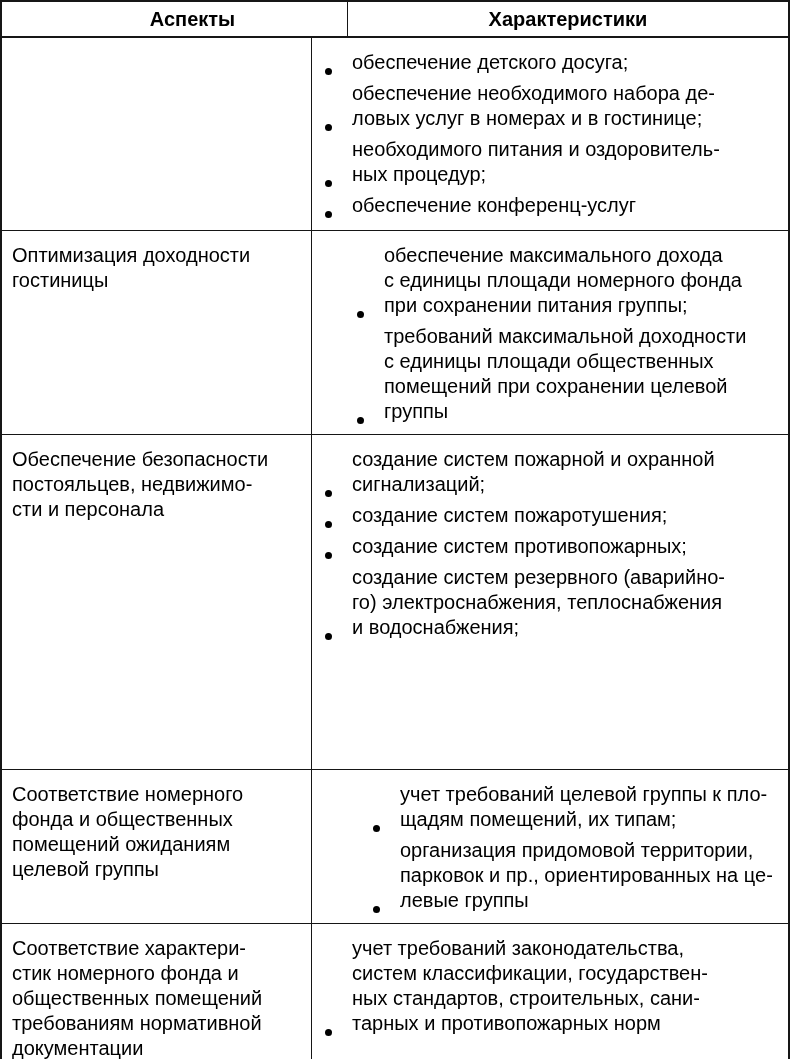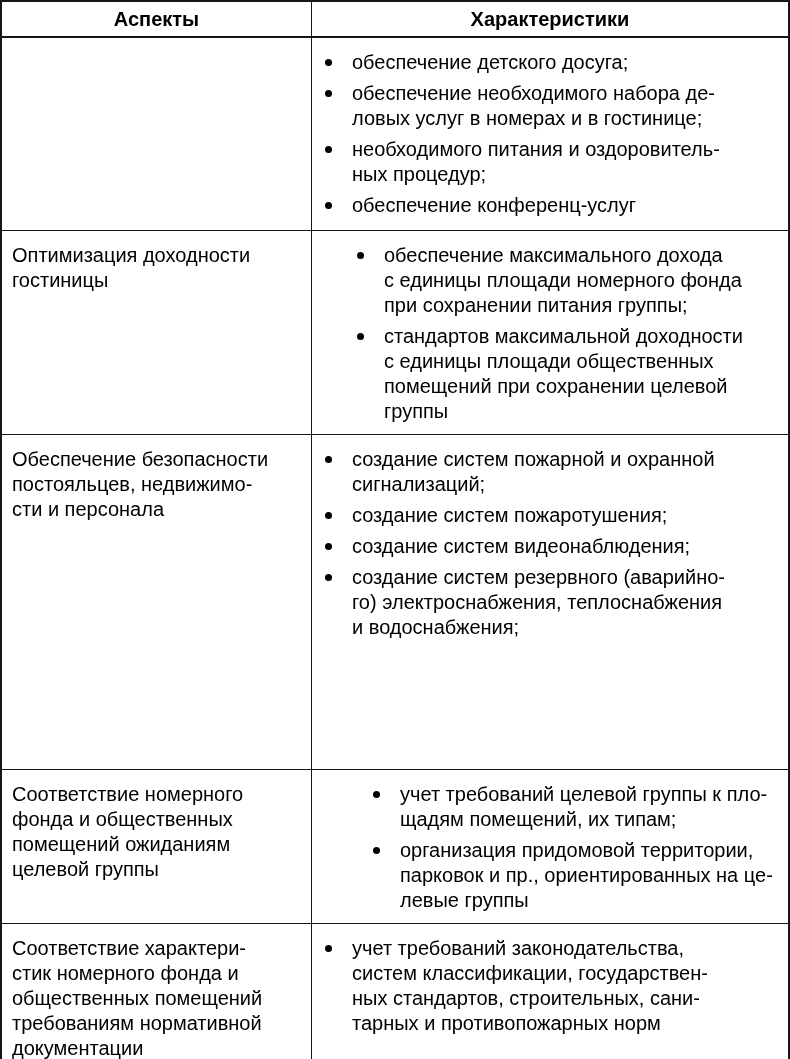--- a/index.html
+++ b/index.html
@@ -24,20 +24,21 @@
     box-sizing: border-box;
     display: grid;
     grid-template-columns: 310px 1fr;
   }
   .trow + .trow {
     border-top: 1.6px solid #161616;
   }
   .trow.thead {
     border-bottom: 2.5px solid #161616;
     min-height: 36px;
+    padding-left: 36px;
   }
   .trow.thead + .trow {
     border-top: none;
   }
   .cell {
     box-sizing: border-box;
   }
   .cell-left {
     border-right: 1.6px solid #161616;
   }
@@ -55,21 +56,21 @@
   .aspect-text {
     font-size: 20px;
     line-height: 25px;
     white-space: pre-line;
   }
   .char-cell {
     padding: 12px 6px 10px 0;
   }
   .bullet-item {
     display: flex;
-    align-items: flex-start;
+    align-items: flex-end;
     margin-bottom: 6px;
   }
   .bullet-item:last-child {
     margin-bottom: 0;
   }
   .dot {
     flex: 0 0 auto;
     width: 7px;
     height: 7px;
     border-radius: 50%;
@@ -133,21 +134,21 @@
     </div>
     <div class="cell char-cell">
       <div class="bullet-item">
         <span class="dot"></span>
         <span class="bullet-text">обеспечение максимального дохода
 с единицы площади номерного фонда
 при сохранении питания группы;</span>
       </div>
       <div class="bullet-item">
         <span class="dot"></span>
-        <span class="bullet-text">стандартов максимальной доходности
+        <span class="bullet-text">требований максимальной доходности
 с единицы площади общественных
 помещений при сохранении целевой
 группы</span>
       </div>
     </div>
   </div>
 
   <div class="trow row-3">
     <div class="cell cell-left aspect-cell">
       <div class="aspect-text">Обеспечение безопасности
@@ -159,21 +160,21 @@
         <span class="dot"></span>
         <span class="bullet-text">создание систем пожарной и охранной
 сигнализаций;</span>
       </div>
       <div class="bullet-item">
         <span class="dot"></span>
         <span class="bullet-text">создание систем пожаротушения;</span>
       </div>
       <div class="bullet-item">
         <span class="dot"></span>
-        <span class="bullet-text">создание систем видеонаблюдения;</span>
+        <span class="bullet-text">создание систем противопожарных;</span>
       </div>
       <div class="bullet-item">
         <span class="dot"></span>
         <span class="bullet-text">создание систем резервного (аварийно-
 го) электроснабжения, теплоснабжения
 и водоснабжения;</span>
       </div>
     </div>
   </div>
 

